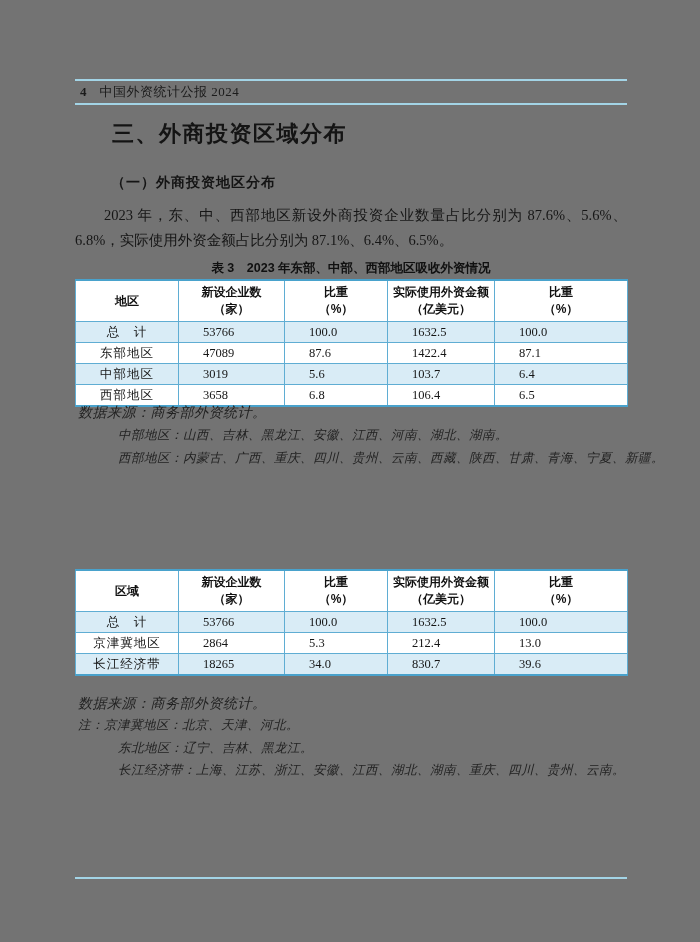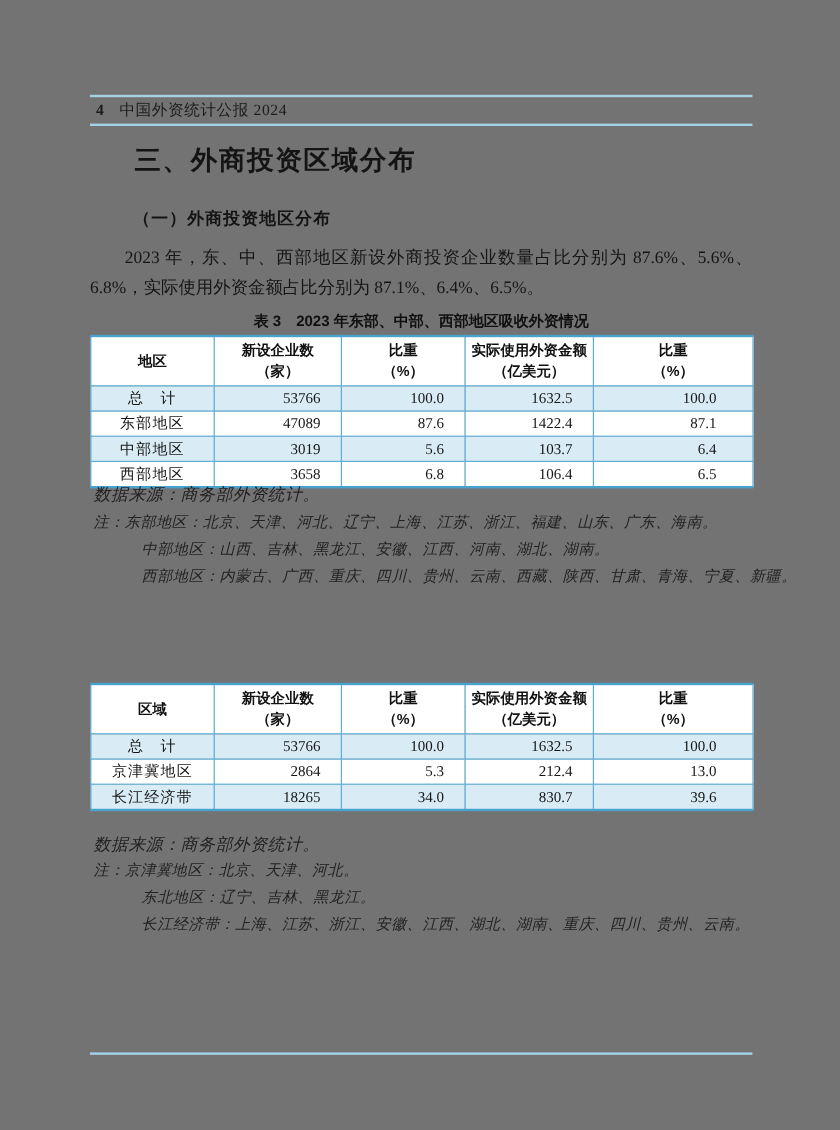--- a/index.html
+++ b/index.html
@@ -56,21 +56,21 @@
     background:#ffffff;
     font-family:"Liberation Sans","DejaVu Sans",sans-serif;
     font-weight:bold; font-size:12px; line-height:17px;
     padding:3px 2px; color:#111111;
   }
   .datatable td {
     font-size:12.5px; height:20px; line-height:20px; padding:0;
     color:#161616; background:#ffffff;
   }
   .datatable td.region { text-align:center; letter-spacing:1px; }
-  .datatable td.num  { text-align:right; padding-right:17px; }
+  .datatable td.num  { text-align:left; padding-right:17px;padding-left:24px; }
   .datatable td.last { padding-right:30px; }
   .datatable tbody tr.shaded td { background:#d9ecf6; }
 
   .source {
     position:absolute; left:78px; width:549px;
     font-style:italic; font-size:14px; color:#222222; letter-spacing:0.5px;
   }
   #source3 { top:404px; }
   #source4 { top:695px; }
 
@@ -163,21 +163,20 @@
         <td class="num">3658</td>
         <td class="num">6.8</td>
         <td class="num">106.4</td>
         <td class="num last">6.5</td>
       </tr>
     </tbody>
   </table>
 
   <div class="source" id="source3">数据来源：商务部外资统计。</div>
   <div class="notes" id="notes3">
-    <div class="note-line">注：东部地区：北京、天津、河北、辽宁、上海、江苏、浙江、福建、山东、广东、海南。</div>
     <div class="note-line cont">中部地区：山西、吉林、黑龙江、安徽、江西、河南、湖北、湖南。</div>
     <div class="note-line cont">西部地区：内蒙古、广西、重庆、四川、贵州、云南、西藏、陕西、甘肃、青海、宁夏、新疆。</div>
   </div>
 
 
   <div class="caption" id="caption4">表 4　2023 年部分区域吸收外资情况</div>
 
   <table class="datatable" id="table4">
     <colgroup>
       <col style="width:103px">

